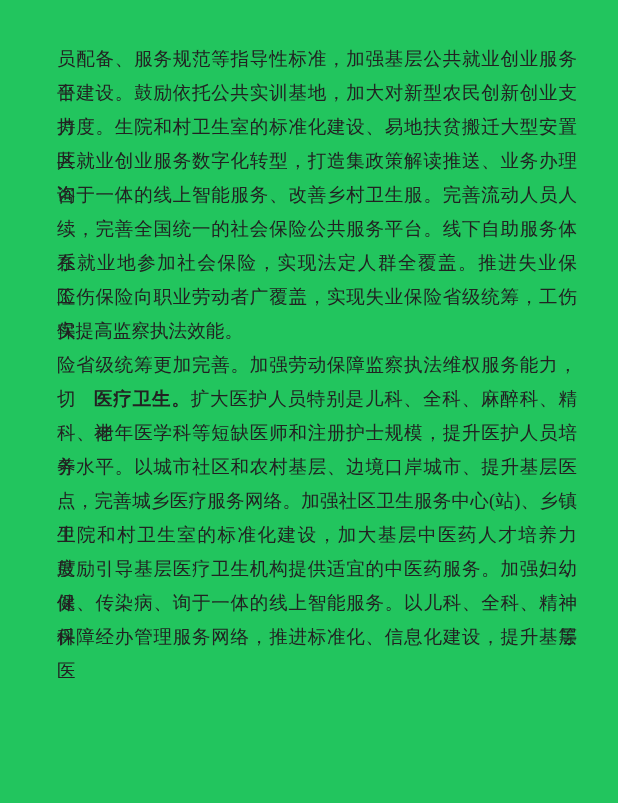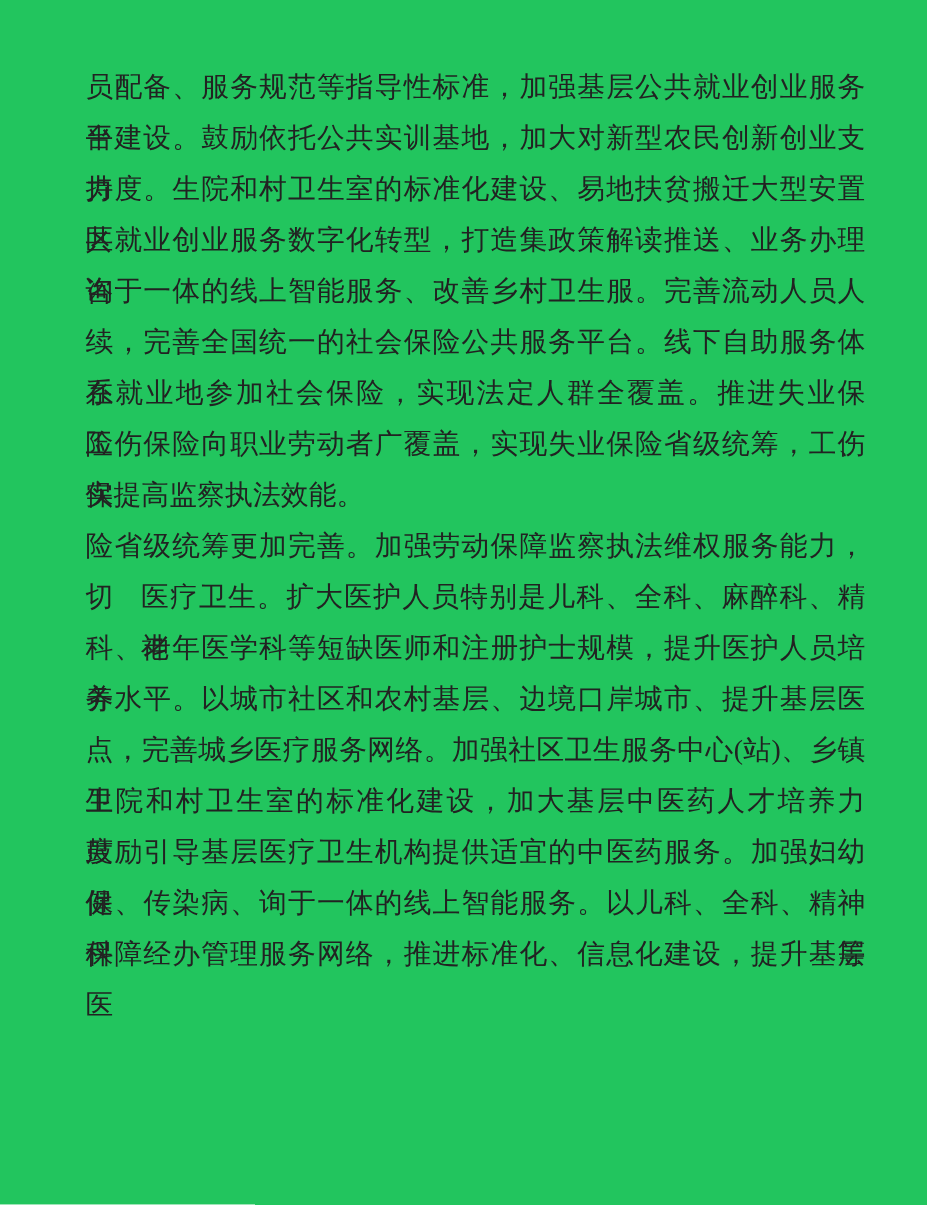--- a/index.html
+++ b/index.html
@@ -36,21 +36,21 @@
     text-align: justify;
     text-align-last: justify;
     text-justify: inter-character;
   }
   
   .line.indent {
     padding-left: 37px;
     width: 483px;
   }
   .lead-bold {
-    font-weight: 400;
+    font-weight: 700;
   }
 </style>
 </head>
 <body>
 
 <div class="page" style="background: #22c55e;">
   <div class="text-body" id="text-body" style="color: rgb(34, 34, 34);">
       <div class="line fill">员配备、服务规范等指导性标准，加强基层公共就业创业服务平</div>
       <div class="line fill">台建设。鼓励依托公共实训基地，加大对新型农民创新创业支持</div>
       <div class="line fill">力度。生院和村卫生室的标准化建设、易地扶贫搬迁大型安置区</div>

